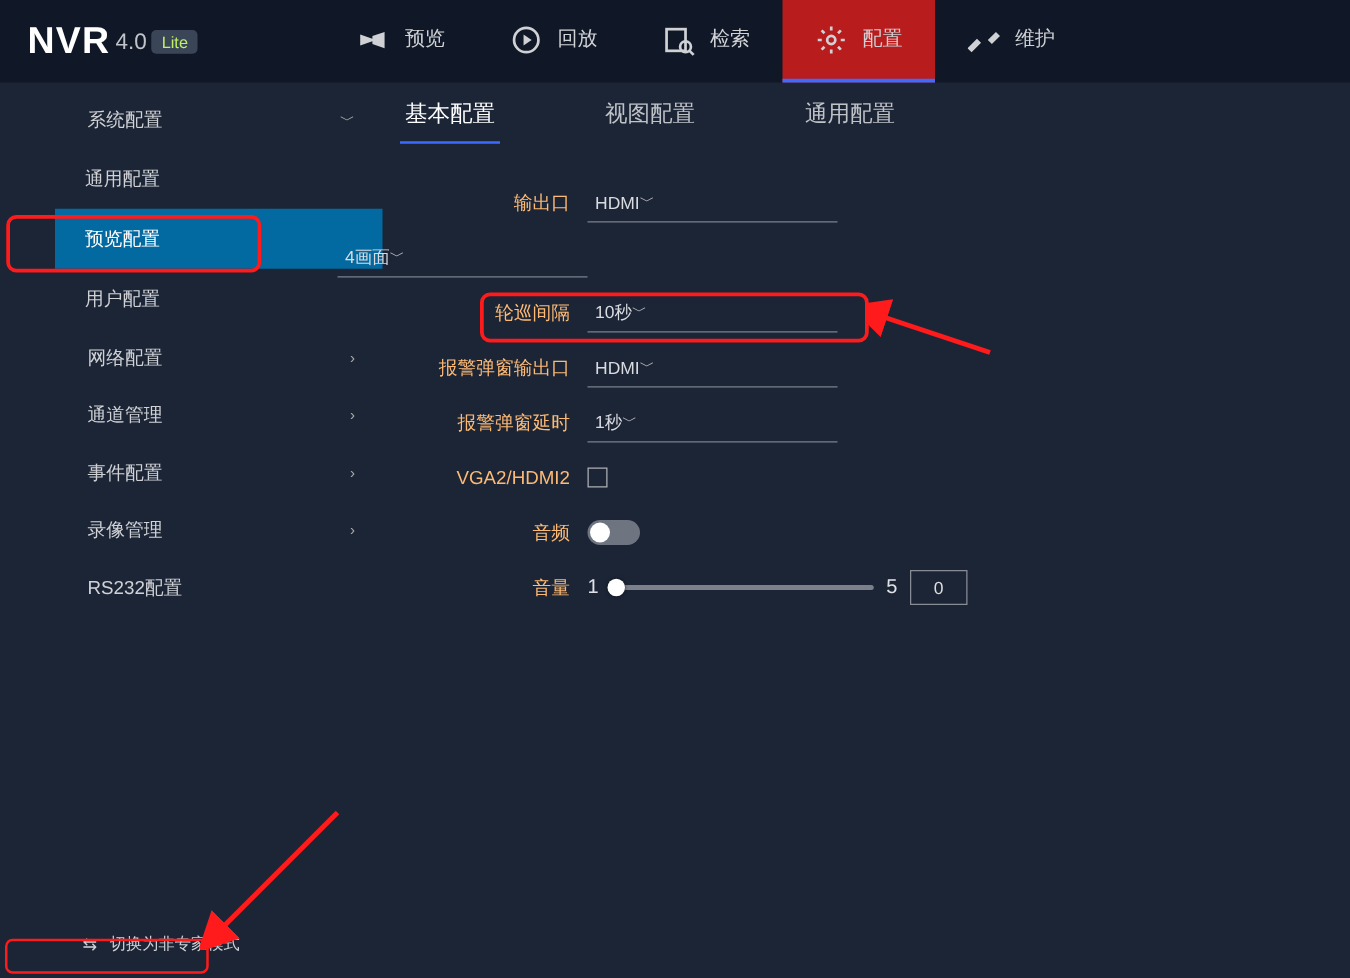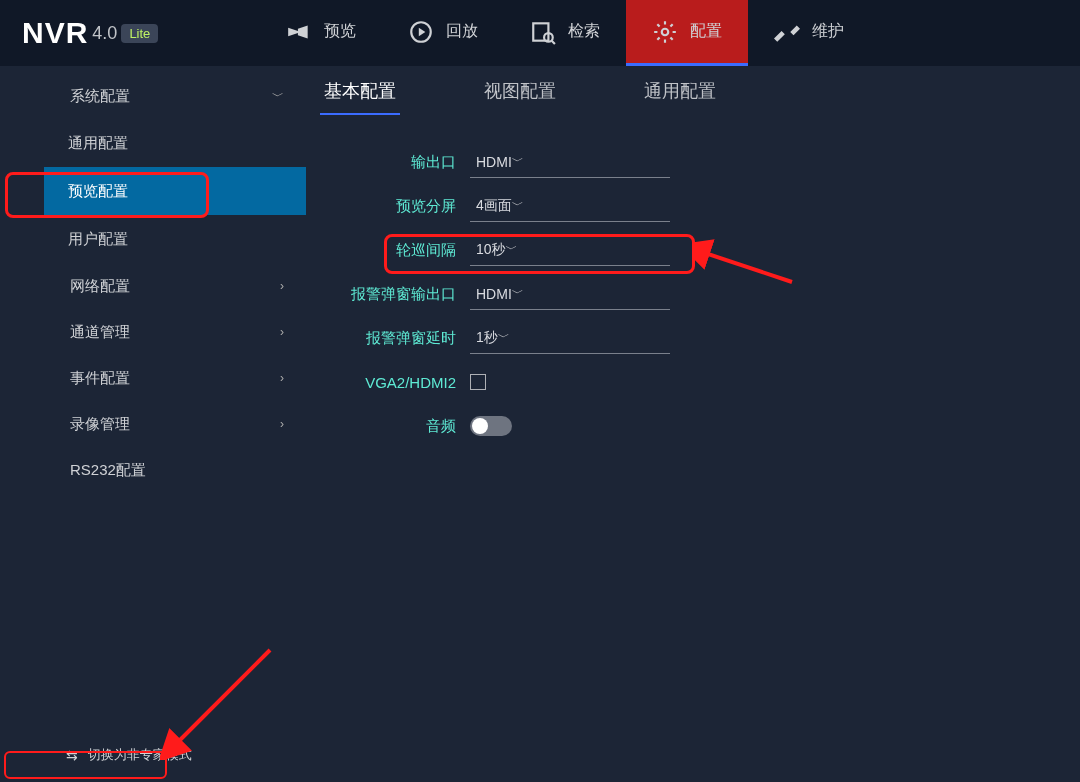--- a/index.html
+++ b/index.html
@@ -84,21 +84,21 @@
   
   .form {
     position:absolute; top:140px; left:270px; right:0;
   }
   .row {
     display:flex; align-items:center;
     height:44px;
   }
   .row-label {
     width:200px; text-align:right; padding-right:14px;
-    color:#5eead4; font-size:15px;
+    color:#fdba74; font-size:15px;
   }
   .select {
     width:200px; height:32px;
     background:transparent;
     border-bottom:1px solid #7a808c;
     display:flex; align-items:center; 
     padding:0 8px 0 6px; cursor:pointer;
     color:#d9dbe0; font-size:14px;
   }
   .select .caret { font-size:12px; color:#b3b6bb; }
@@ -239,21 +239,20 @@
 
 <div class="form">
   <div class="row">
     <div class="row-label">输出口</div>
     <div class="select">
       <span>HDMI</span>
       <span class="caret">﹀</span>
     </div>
   </div>
   <div class="row">
-    <div class="row-label">预览分屏</div>
     <div class="select">
       <span>4画面</span>
       <span class="caret">﹀</span>
     </div>
   </div>
   <div class="row">
     <div class="row-label">轮巡间隔</div>
     <div class="select">
       <span>10秒</span>
       <span class="caret">﹀</span>
@@ -275,20 +274,31 @@
   </div>
   <div class="row">
     <div class="row-label">VGA2/HDMI2</div>
     <span class="checkbox"></span>
   </div>
   <div class="row">
     <div class="row-label">音频</div>
     <div class="toggle">
         <div class="knob"></div>
       </div>
+  </div>
+  <div class="row">
+    <div class="row-label">音量</div>
+    <div class="slider-wrap">
+      <span>1</span>
+      <div class="slider">
+          <div class="handle"></div>
+        </div>
+      <span>5</span>
+      <div class="numbox">0</div>
+    </div>
   </div>
 </div>
 
 <div class="hl hl1"></div>
 <div class="hl hl2"></div>
 <div class="hl hl3"></div>
 
 <svg class="arrow" style="left:692px; top:232px; width:110px; height:70px;" viewBox="0 0 110 70">
   <defs>
       <marker id="ah1" markerWidth="8" markerHeight="8" refX="2" refY="4" orient="auto">

